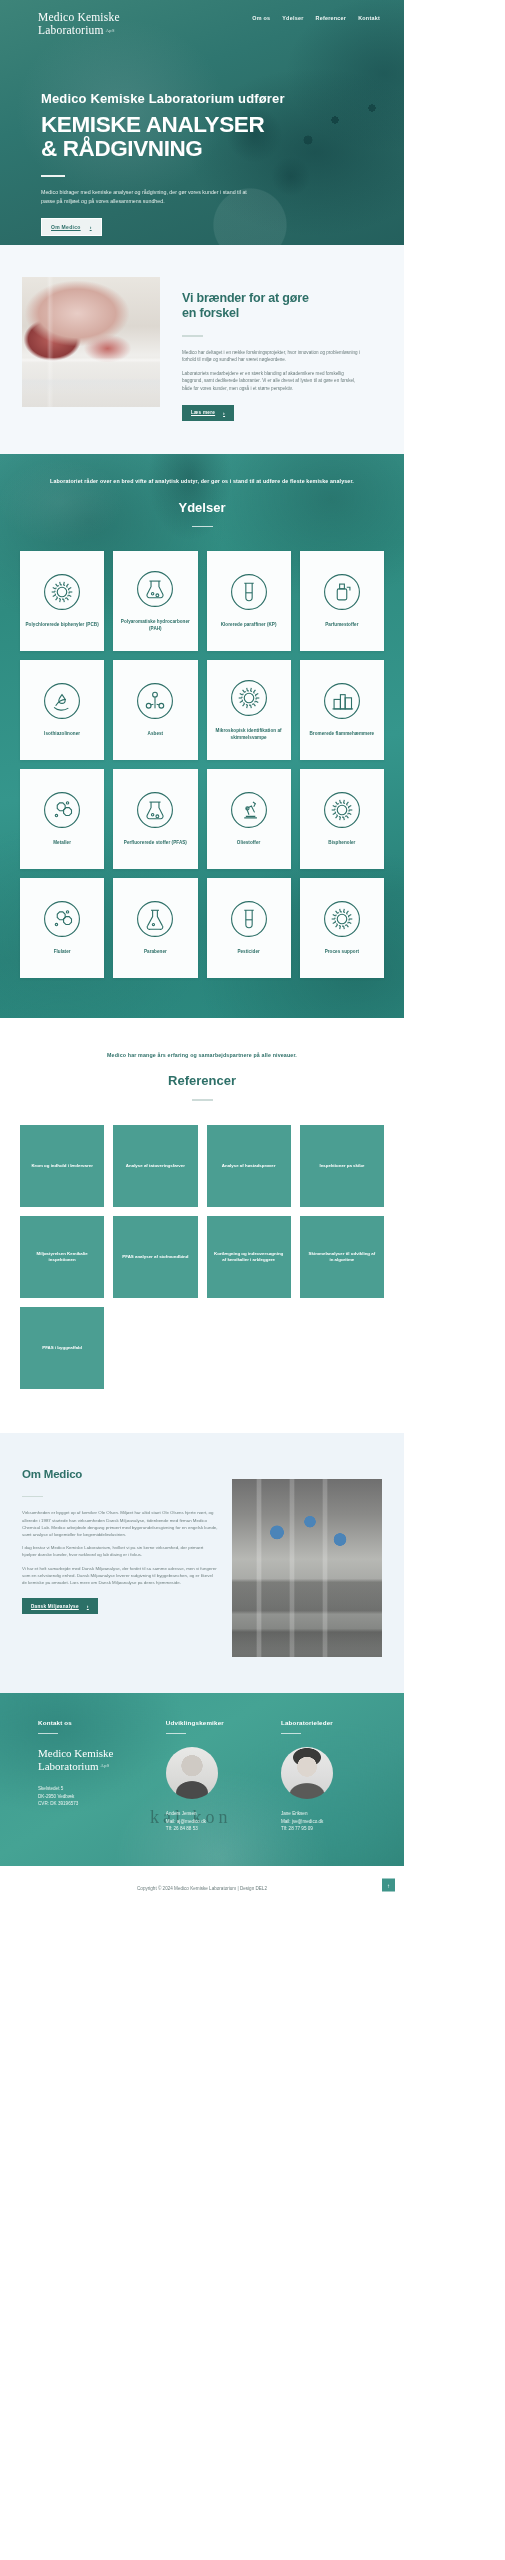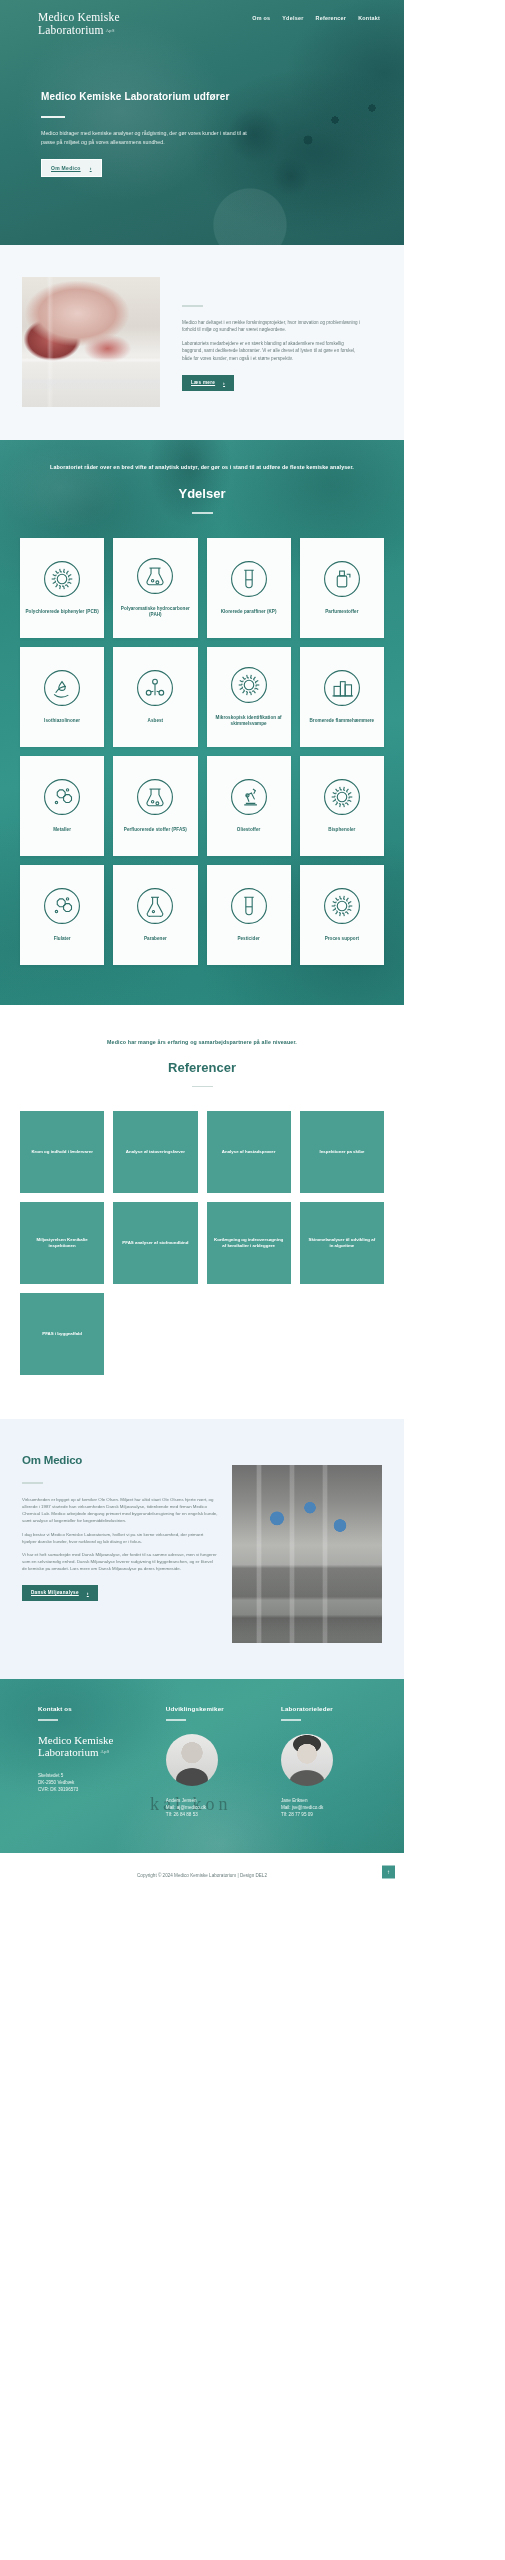--- a/index.html
+++ b/index.html
@@ -46,21 +46,21 @@
     letter-spacing:.2px;
   }
   .logo-sub { font-size:4.5px; color:#cfe2de; letter-spacing:.4px; display:inline-block; vertical-align:bottom; margin-left:2px;}
   .nav { display:flex; gap:12px; padding-top:4px; }
   .nav a {
     color:#f1f7f5; font-size:5.4px; font-weight:700; letter-spacing:.25px;
     text-decoration:none;
   }
   .hero-body { position:relative; z-index:3; padding:54px 0 0 41px; }
   .hero-kicker {
-    color:#ffffff; font-size:10px; font-weight:700; letter-spacing:.15px;
+    color:#ffffff; font-size:13px; font-weight:700; letter-spacing:.15px;
     margin-bottom:7px;
   }
   .hero-title {
     color:#ffffff; font-weight:700; font-size:22.5px; line-height:24px;
     letter-spacing:-.4px;
   }
   .hero-rule { width:24px; height:2px; background:#eef4f2; margin:14px 0 11px; }
   .hero-p { color:#e4eeeb; font-size:5.3px; line-height:9px; width:208px; }
   .btn-ghost {
     display:inline-flex; align-items:center; gap:9px;
@@ -253,33 +253,41 @@
       </div>
       <nav class="nav">
         <a href="#">Om os</a>
         <a href="#">Ydelser</a>
         <a href="#">Referencer</a>
         <a href="#">Kontakt</a>
       </nav>
     </div>
     <div class="hero-body">
       <div class="hero-kicker">Medico Kemiske Laboratorium udfører</div>
+      <h1 class="hero-title">
+        <span>KEMISKE ANALYSER</span><br>
+        <span>&amp; RÅDGIVNING</span>
+      </h1>
       <div class="hero-rule"></div>
       <p class="hero-p">Medico bidrager med kemiske analyser og rådgivning, der gør vores kunder i stand til at passe på miljøet og på vores allesammens sundhed.</p>
       <a class="btn-ghost" href="#">
         <span>Om Medico</span>
         <span class="chev">›</span>
       </a>
     </div>
   </section>
 
   <section class="intro-wrap">
     <div class="intro">
       <div class="intro-img"></div>
       <div class="intro-txt">
+        <h2 class="h2-dark">
+          <span>Vi brænder for at gøre</span><br>
+          <span>en forskel</span>
+        </h2>
         <div class="rule-sm"></div>
         <p class="p-body">Medico har deltaget i en række forskningsprojekter, hvor innovation og problemløsning i forhold til miljø og sundhed har været nøgleordene.</p>
         <p class="p-body">Laboratoriets medarbejdere er en stærk blanding af akademikere med forskellig baggrund, samt dedikerede laboranter. Vi er alle drevet af lysten til at gøre en forskel, både for vores kunder, men også i et større perspektiv.</p>
         <a class="btn-solid" href="#">
           <span>Læs mere</span>
           <span class="chev">›</span>
         </a>
       </div>
     </div>
   </section>

